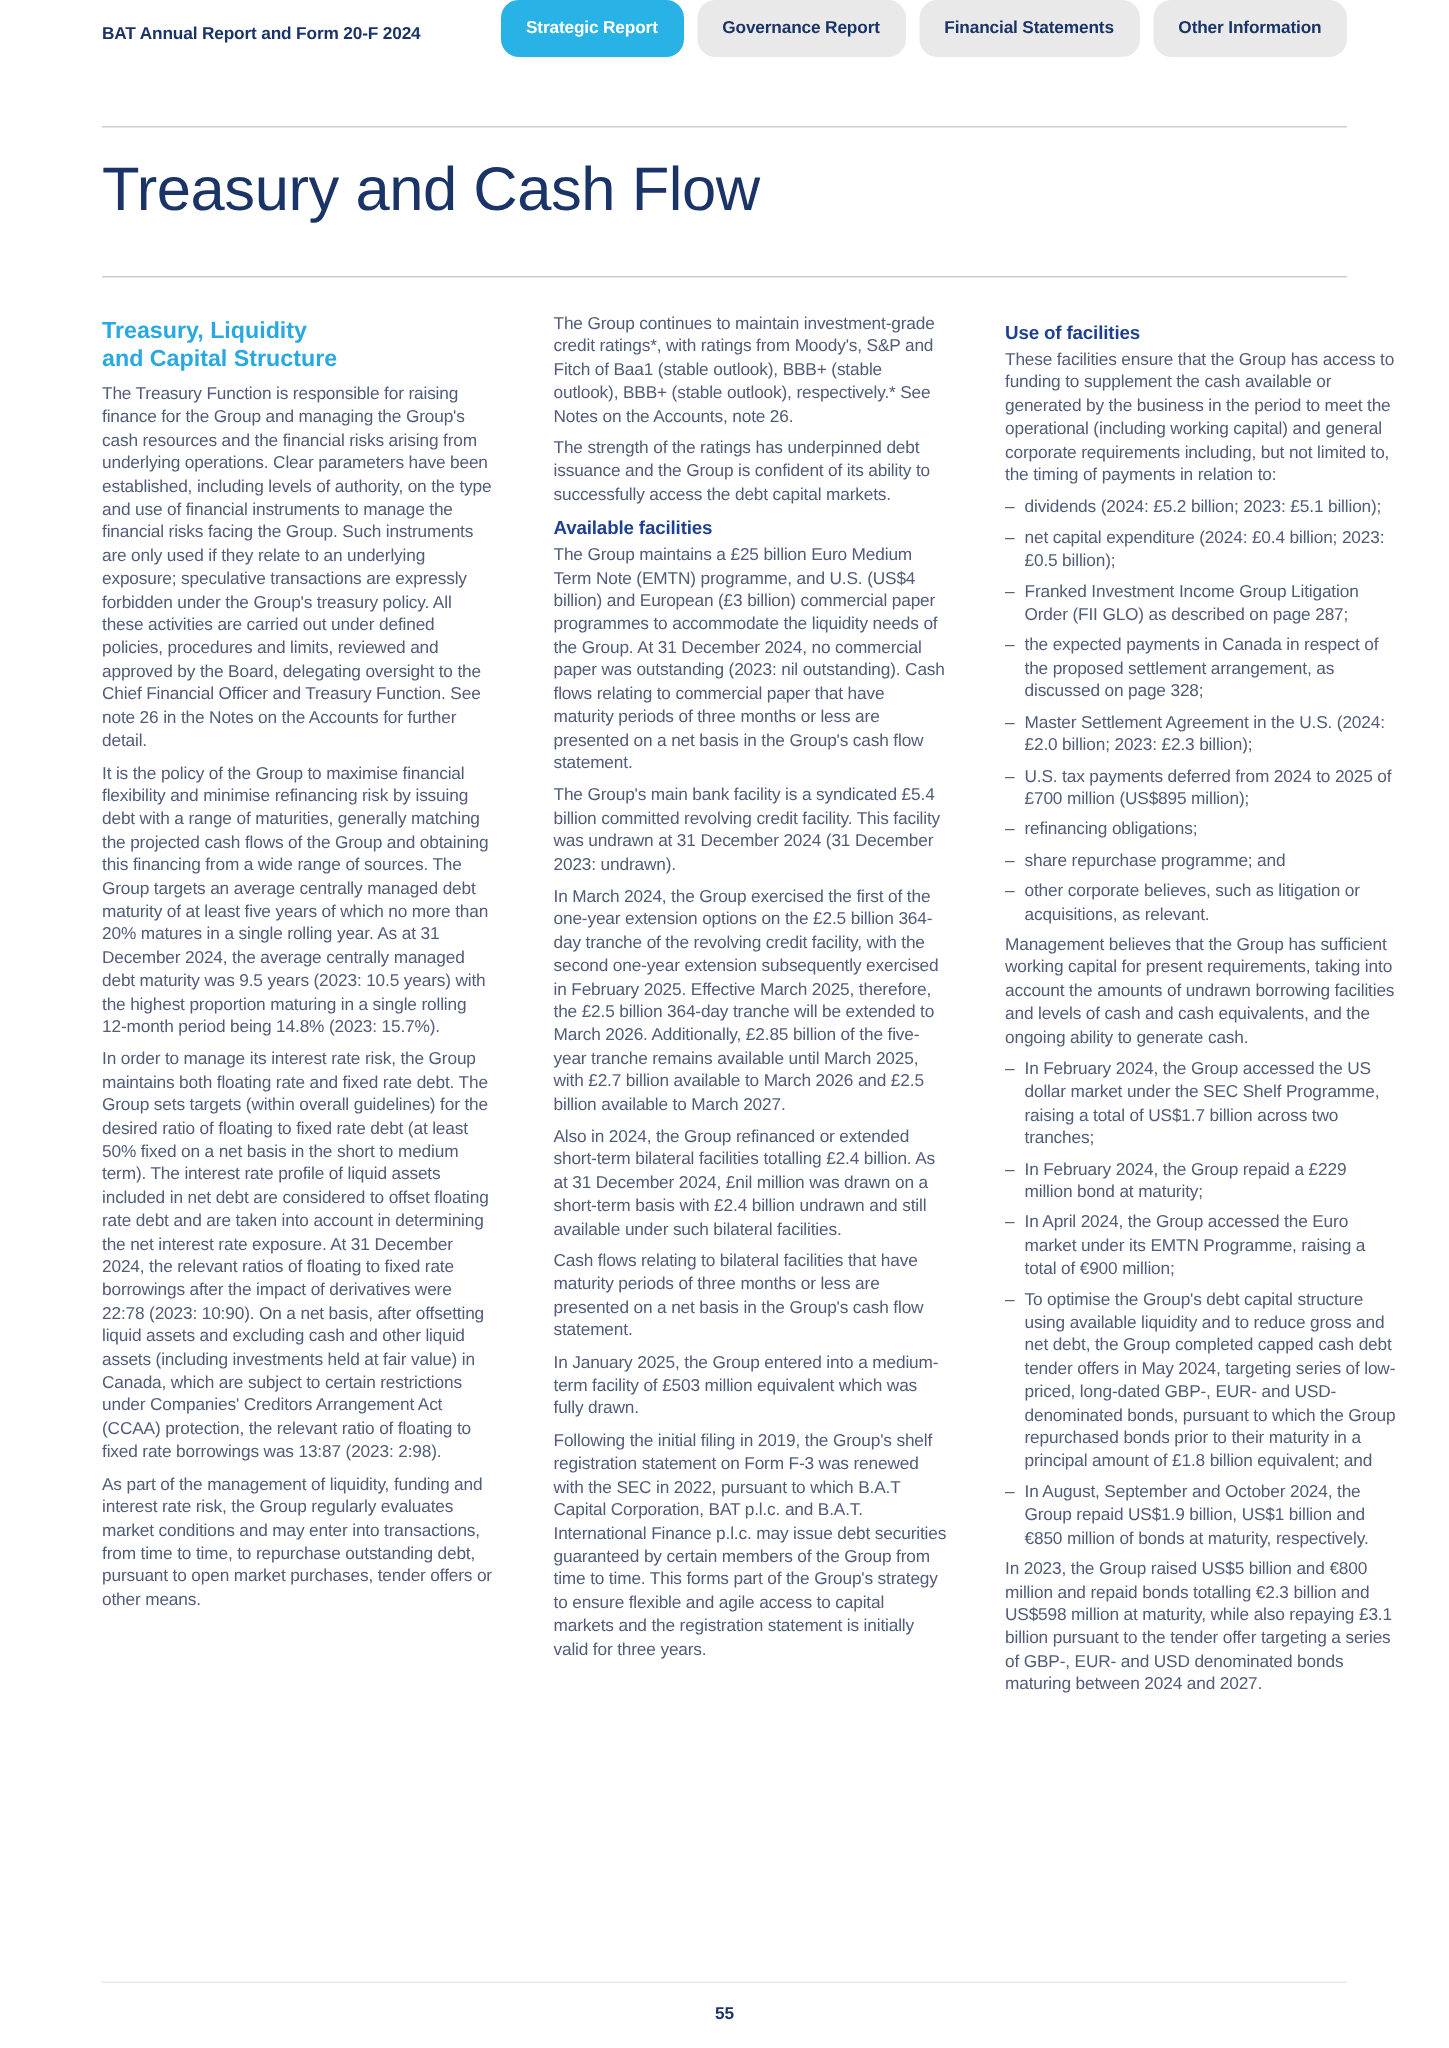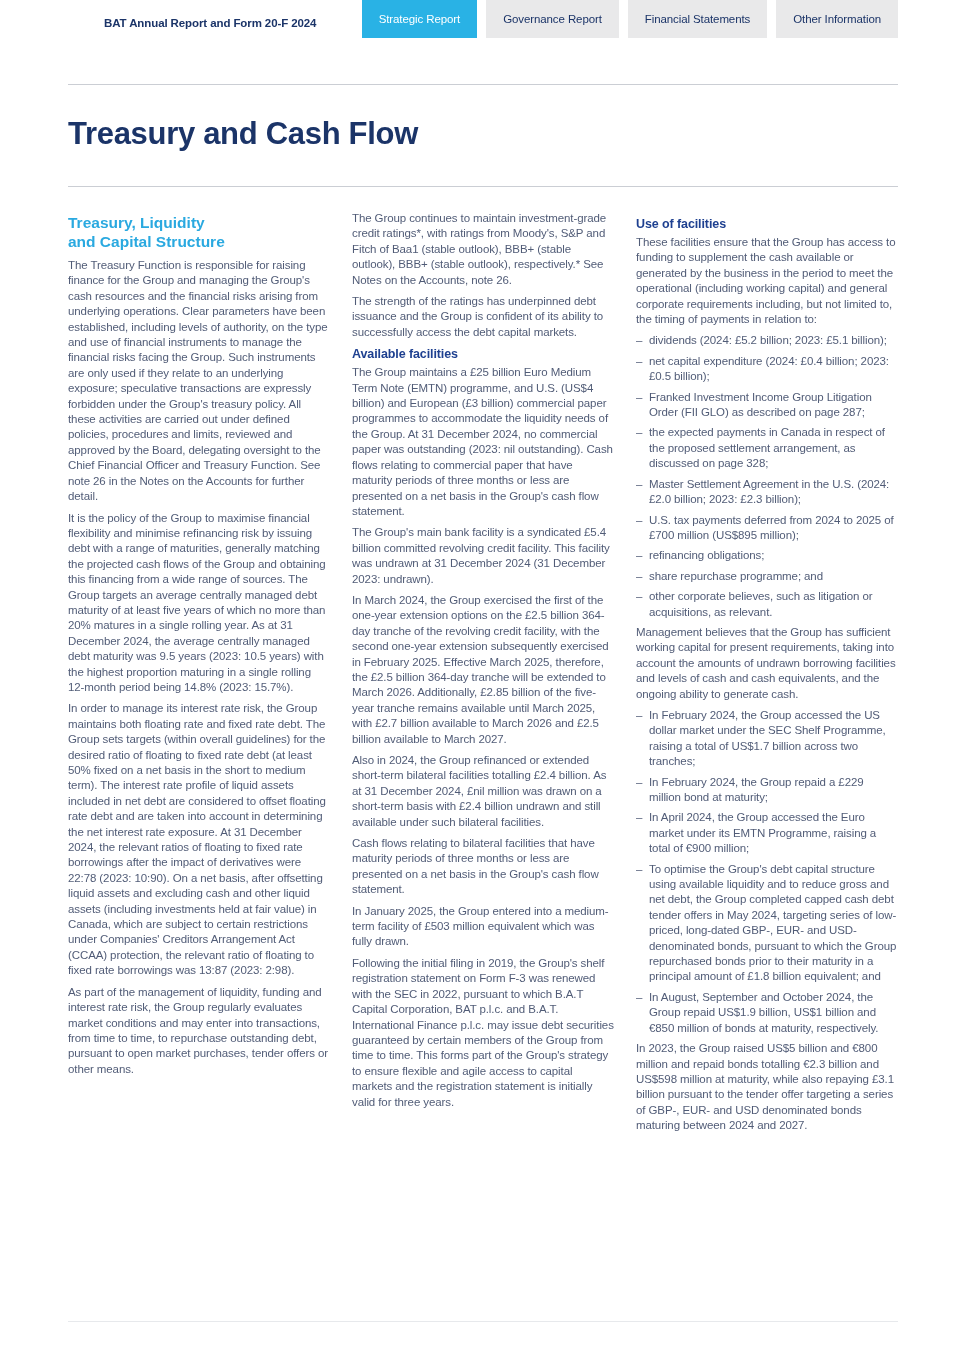--- a/index.html
+++ b/index.html
@@ -21,58 +21,58 @@
     justify-content: space-between;
     align-items: stretch;
   }
   .brand {
     align-self: center;
     padding-top: 7px;
     font-size: 11.5px;
     font-weight: 700;
     color: #1b3468;
     letter-spacing: -0.1px;
-    margin-left: 36px;
   }
   .tabs { display: flex; gap: 9px; }
   .tab {
     display: flex;
     align-items: center;
     padding: 0 17px;
     background: #e9e9ea;
     color: #1b3468;
     font-size: 11.5px;
-    font-weight: 400;
+    font-weight: 700;
     letter-spacing: -0.1px;
     cursor: pointer;
     text-decoration: none;
+    border-radius: 12px;
   }
   .tab.active { background: #29b2e5; color: #ffffff; }
 
   
   .rule {
     border: 0;
     border-top: 1px solid #cbced4;
     margin: 0 68px;
     height: 0;
   }
   .rule-top { margin-top: 84px; }
   .page-title {
-    margin: 31px 68px 0;
-    font-size: 31px;
-    font-weight: 700;
+    margin: 18px 68px 0;
+    font-size: 41px;
+    font-weight: 400;
     color: #1b3468;
     letter-spacing: -0.3px;
   }
   .rule-under-title { margin-top: 34px; }
 
   
   .columns {
     display: flex;
-    gap: 22px;
+    gap: 39px;
     margin: 24px 68px 0;
     align-items: flex-start;
   }
   .col { flex: 0 0 262px; width: 262px; }
 
   .col p, .bullet {
     font-size: 11.5px;
     line-height: 15.4px;
     color: #515c77;
     letter-spacing: -0.1px;
@@ -226,14 +226,15 @@
         <span class="dash">–</span>
         <span class="bt">In August, September and October 2024, the Group repaid US$1.9 billion, US$1 billion and €850 million of bonds at maturity, respectively.</span>
       </div>
 
       <p>In 2023, the Group raised US$5 billion and €800 million and repaid bonds totalling €2.3 billion and US$598 million at maturity, while also repaying £3.1 billion pursuant to the tender offer targeting a series of GBP-, EUR- and USD denominated bonds maturing between 2024 and 2027.</p>
     </section>
 
   </main>
 
   <div class="footer-rule"></div>
+  <div class="pageno">55</div>
 
 </div>
 
 </body></html>

